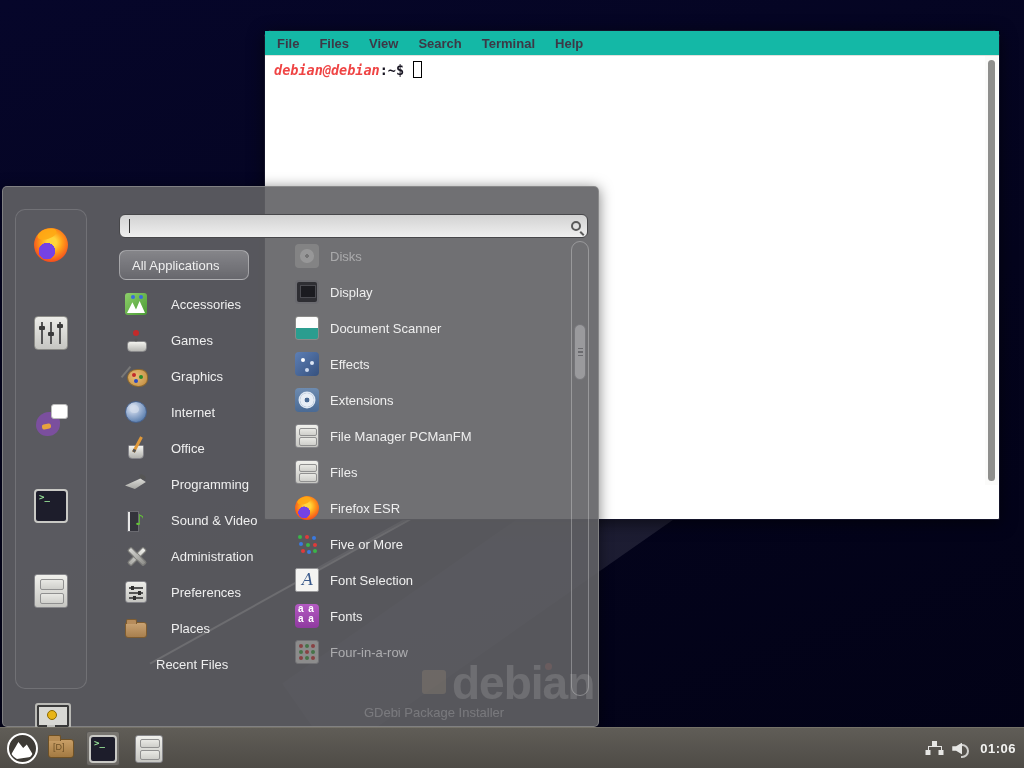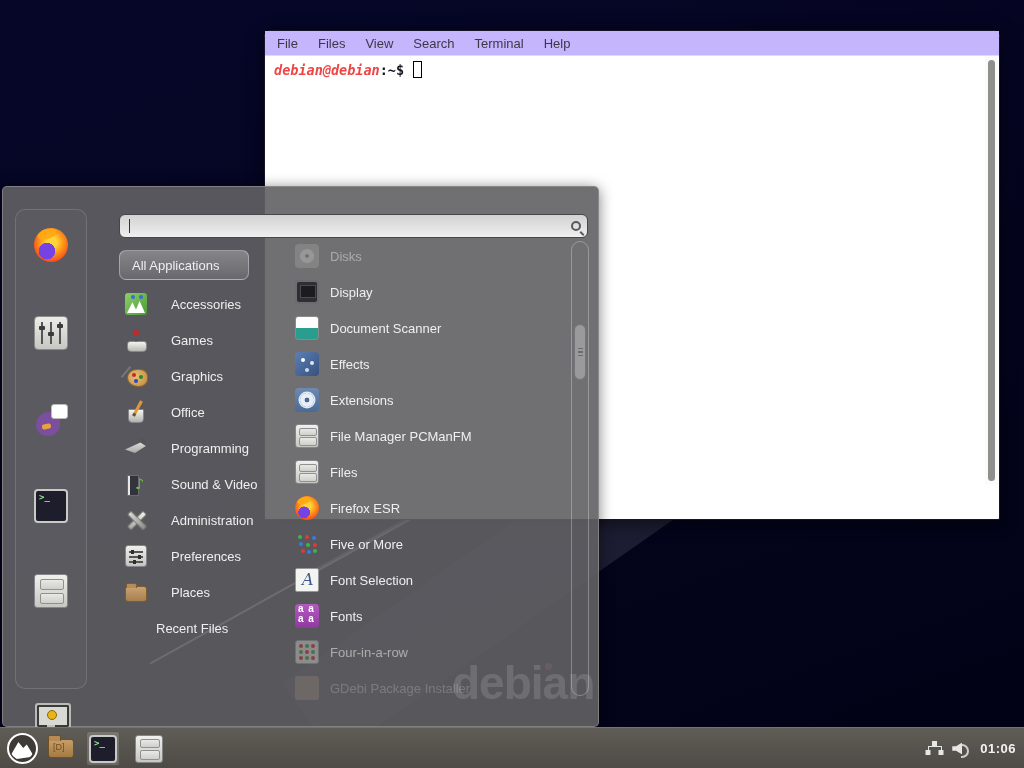--- a/index.html
+++ b/index.html
@@ -20,21 +20,21 @@
   .term-titlebar { position:relative; height:33px; background:linear-gradient(#fbfbfa,#ebeae7);
           border-bottom:1px solid #d5d3cf; border-radius:6px 6px 0 0; display:flex; align-items:center; }
   .term-app-icon { position:absolute; left:14px; top:10px; width:11px; height:12px; background:#3b4252;
           border-radius:2px; border-top:2px solid #5b6272; }
   .term-title { flex:1; text-align:center; font-size:13px; font-weight:bold; color:#3d3846; }
   .term-controls { position:absolute; right:14px; top:0; height:33px; display:flex; align-items:center; gap:23px; }
   .btn-min { width:8px; height:2px; background:#4a4a52; }
   .btn-max { width:8px; height:7px; background:#4a4a52; position:relative; }
   .btn-max::after { content:""; position:absolute; left:2px; top:2px; width:4px; height:2px; background:#c9c8c5; }
   .btn-close { font-size:11px; font-weight:bold; color:#4a4a52; line-height:1; }
-  .term-menubar { height:25px; background:#c4b5fd; border-bottom:1px solid #e2e0dc; display:flex; align-items:center; padding-left:4px; }
+  .term-menubar { height:25px; background:#14b8a6; border-bottom:1px solid #e2e0dc; display:flex; align-items:center; padding-left:4px;font-weight:bold; }
   .term-menu-item { font-size:13px; color:#3d3846; padding:2px 8px; margin-right:4px; border-radius:3px; }
   .term-body { position:relative; height:429px; background:#fff; font-family:"DejaVu Sans Mono", monospace;
           font-size:13.5px; font-weight:bold; padding:5px 0 0 9px; border-radius:0 0 2px 2px; }
   .prompt-user { color:#ef4444;font-style:italic; }
   .prompt-suffix { color:#171421; }
   .term-cursor { display:inline-block; width:9px; height:17px; border:1.5px solid #000; background:#fff; vertical-align:-3px; margin-left:9px; }
   .term-scrollbar { position:absolute; right:1px; top:0; width:13px; height:429px; background:#fbfbfa; }
   .term-thumb { position:absolute; right:3px; top:4px; width:7px; height:421px; background:#8f8f8d; border-radius:4px; }
 
   
@@ -55,21 +55,21 @@
   .cats { position:absolute; left:116px; top:63px; width:160px; }
   .cat-all { height:30px; margin-bottom:6px; border-radius:7px; border:1px solid rgba(255,255,255,0.35);
           background:linear-gradient(rgba(255,255,255,0.28),rgba(255,255,255,0.10)); display:flex; align-items:center;
           padding:0 12px; font-size:13px; width:130px; }
   .cat-row { height:36px; display:flex; align-items:center; gap:24px; font-size:13px; padding-left:6px; }
   .cat-indent { padding-left:37px; }
 
   .apps { position:absolute; left:278px; top:51px; width:292px; }
   .app-row { height:36px; display:flex; align-items:center; gap:11px; font-size:13px; padding-left:14px; }
   .dim  { opacity:0.45; }
-  .dim2 { opacity:0.22; }
+  .dim2 { opacity:0.22;flex-direction:column; }
   .lbl { white-space:nowrap; }
 
   .menu-scroll-track { position:absolute; left:568px; top:54px; width:18px; height:455px;
           border:1px solid rgba(230,230,230,0.35); border-radius:9px; }
   .menu-scroll-thumb { position:absolute; left:2px; top:82px; width:12px; height:56px; background:#9a9a9d;
           border:1px solid #76767a; border-radius:6px; }
   .grip { position:absolute; left:3px; top:23px; width:5px; height:9px;
           background:repeating-linear-gradient(180deg,#6b6b6f 0 1.5px,transparent 1.5px 3.5px); }
 
   
@@ -275,20 +275,24 @@
       <span class="ic ic22 ci-games"></span>
       <span class="lbl">Games</span>
     </div>
     <div class="cat-row">
       <span class="ic ic22 ci-graphics">
           <span class="brush"></span>
         </span>
       <span class="lbl">Graphics</span>
     </div>
     <div class="cat-row">
+      <span class="ic ic22 ci-internet"></span>
+      <span class="lbl">Internet</span>
+    </div>
+    <div class="cat-row">
       <span class="ic ic22 ci-office"></span>
       <span class="lbl">Office</span>
     </div>
     <div class="cat-row">
       <span class="ic ic22 ci-programming"></span>
       <span class="lbl">Programming</span>
     </div>
     <div class="cat-row">
       <span class="ic ic22 ci-soundvideo"></span>
       <span class="lbl">Sound &amp; Video</span>

